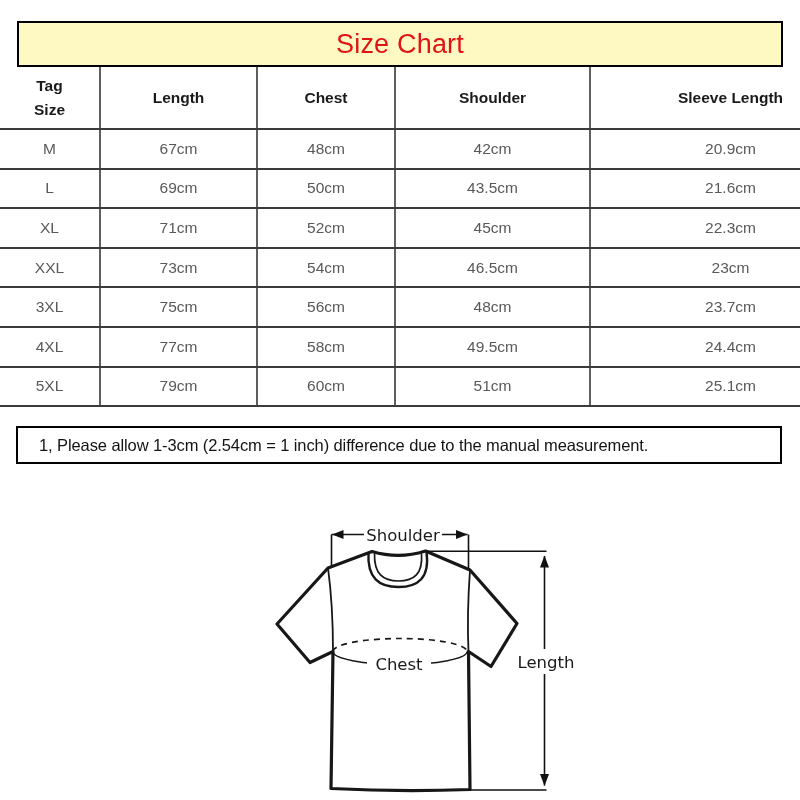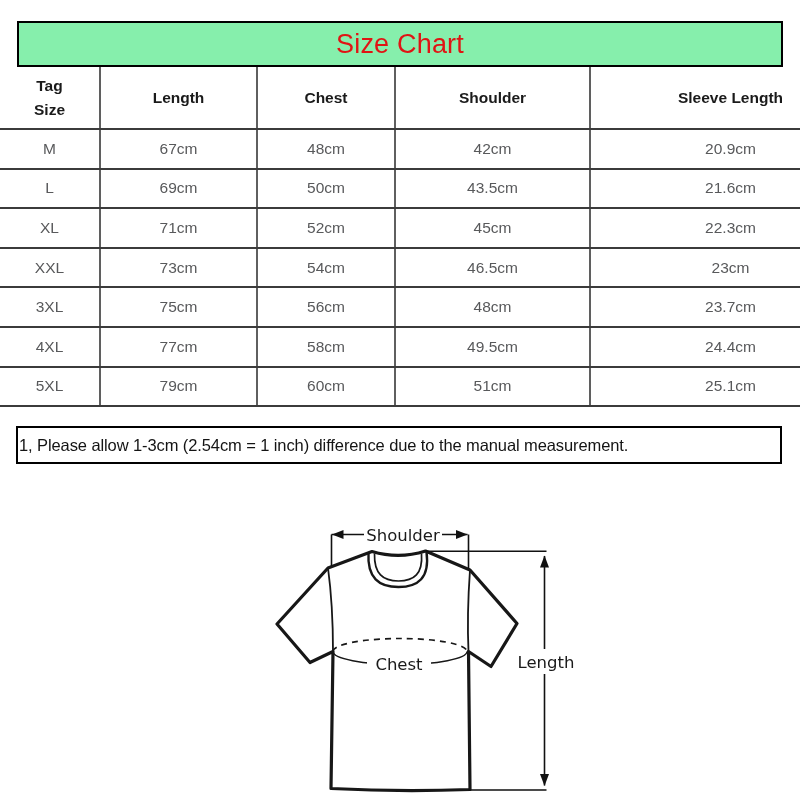--- a/index.html
+++ b/index.html
@@ -14,21 +14,21 @@
     overflow: hidden;
   }
 
   
   .title-box {
     position: absolute;
     left: 17px; top: 21px;
     width: 766px; height: 46px;
     border: 2.5px solid #000000;
     display: flex; align-items: center; justify-content: center;
-    background: #86efac;
+    background: #fef9c3;
   }
   .title-box .title-text {
     font-size: 27px;
     letter-spacing: 0.2px;
     color: #e01414;
   }
 
   
   .table-clip {
     position: absolute;
@@ -67,21 +67,21 @@
   .notes-box {
     position: absolute;
     left: 16px; top: 426px;
     width: 766px;
     border: 2px solid #000000;
     background: #ffffff;
   }
   .note-row {
     height: 34px;
     display: flex; align-items: center;
-    padding-left: 1px;
+    padding-left: 21px;
     font-size: 16.5px;
     color: #141414;
     letter-spacing: -0.1px;
     white-space: nowrap;
   }
   .note-row + .note-row { border-top: 2px solid #000000; }
 
   
   svg.diagram {
     position: absolute;

